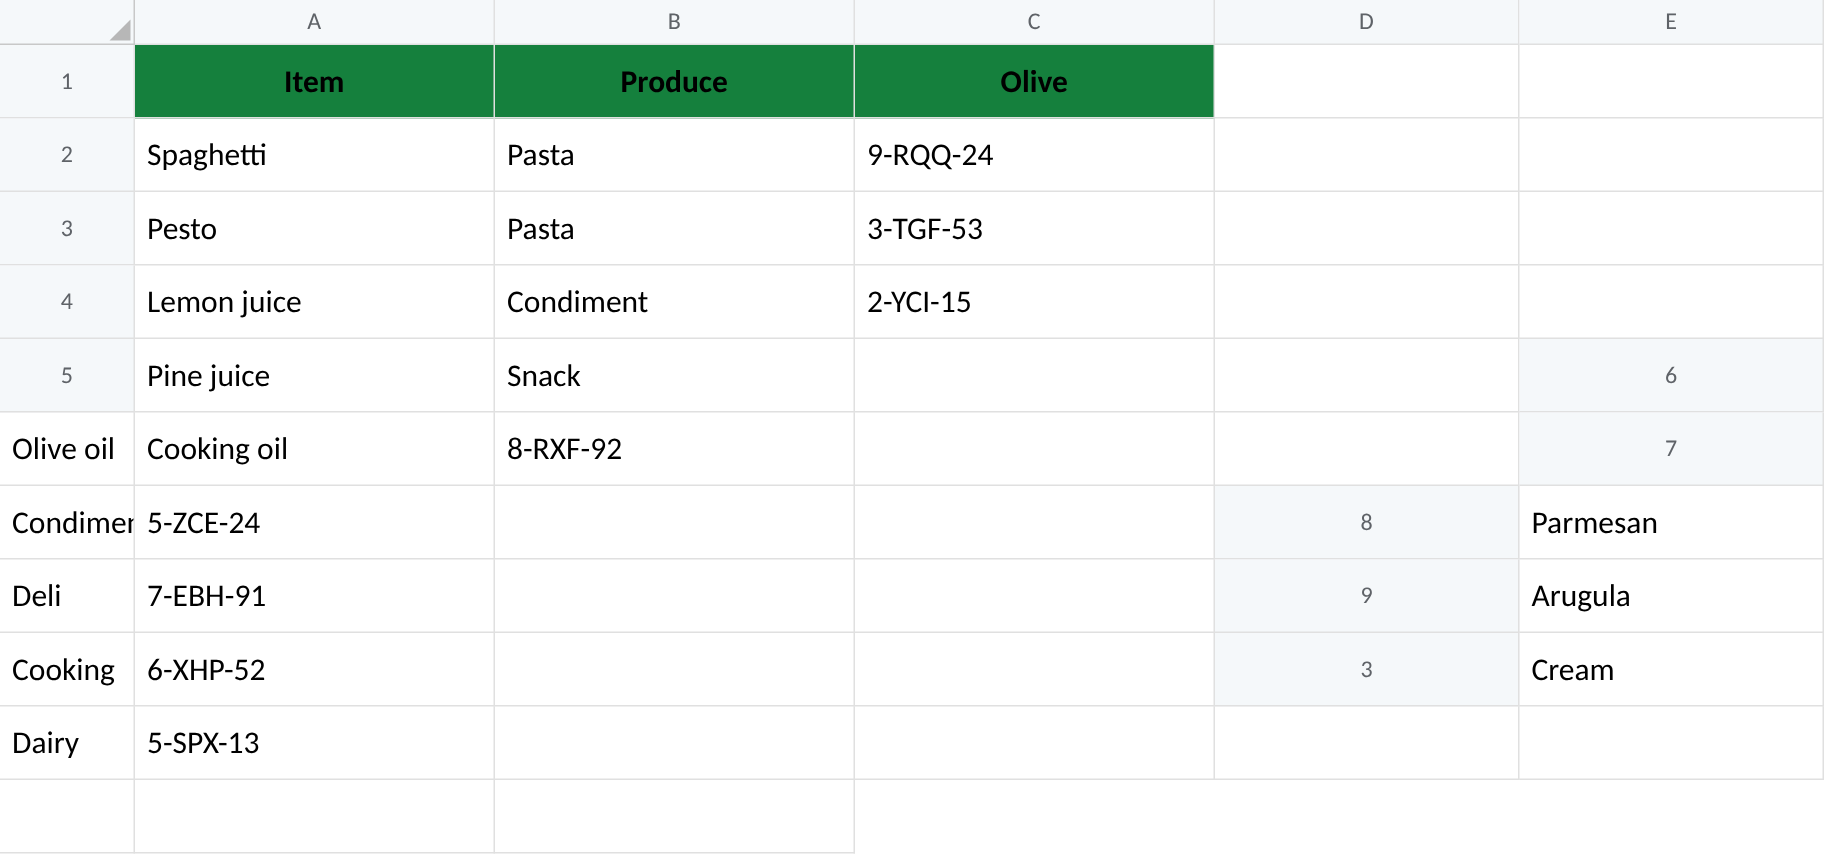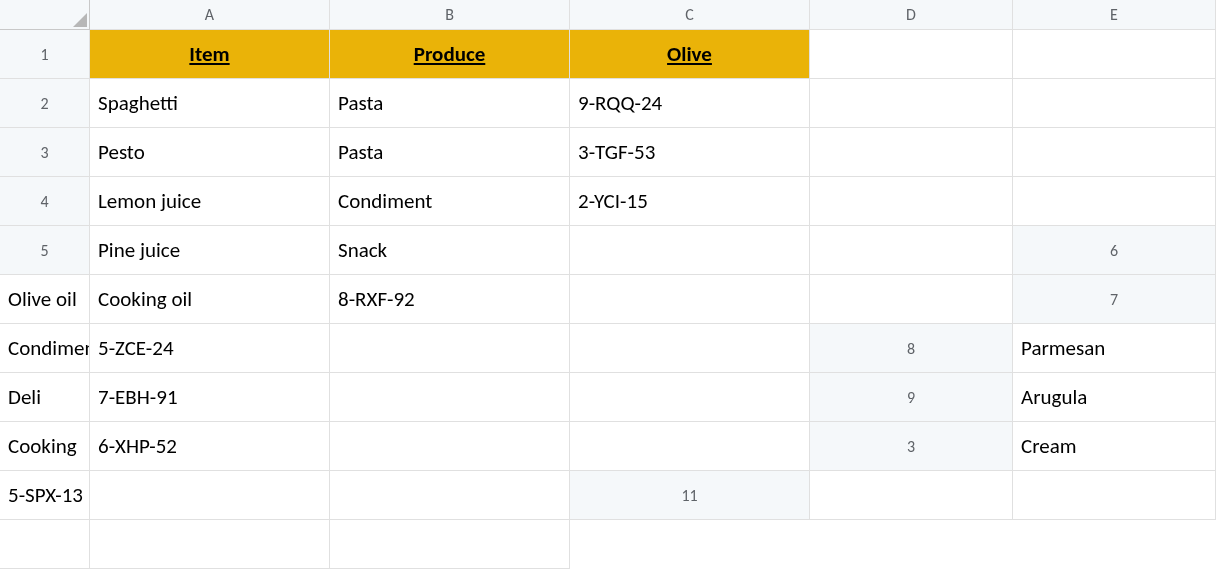--- a/index.html
+++ b/index.html
@@ -65,24 +65,23 @@
       display: flex;
       align-items: center;
       padding: 0 8px;
       font-size: 21px;
       color: #000;
       cursor: cell;
       overflow: hidden;
       white-space: nowrap;
     }
     .cell.header-cell {
-      background: #eab308;
+      background: #15803d;
       font-weight: bold;
       justify-content: center;
-      text-decoration: underline;
     }
   </style>
 </head>
 <body>
 
 <div class="spreadsheet">
 
   <div class="corner"></div>
 
   <div class="col-header">A</div>
@@ -147,23 +146,23 @@
 
   <div class="row-header">9</div>
   <div class="cell">Arugula</div>
   <div class="cell">Cooking</div>
   <div class="cell">6-XHP-52</div>
   <div class="cell"></div>
   <div class="cell"></div>
 
   <div class="row-header">3</div>
   <div class="cell">Cream</div>
+  <div class="cell">Dairy</div>
   <div class="cell">5-SPX-13</div>
   <div class="cell"></div>
   <div class="cell"></div>
 
-  <div class="row-header">11</div>
   <div class="cell"></div>
   <div class="cell"></div>
   <div class="cell"></div>
   <div class="cell"></div>
   <div class="cell"></div>
 </div>
 
 </body></html>

